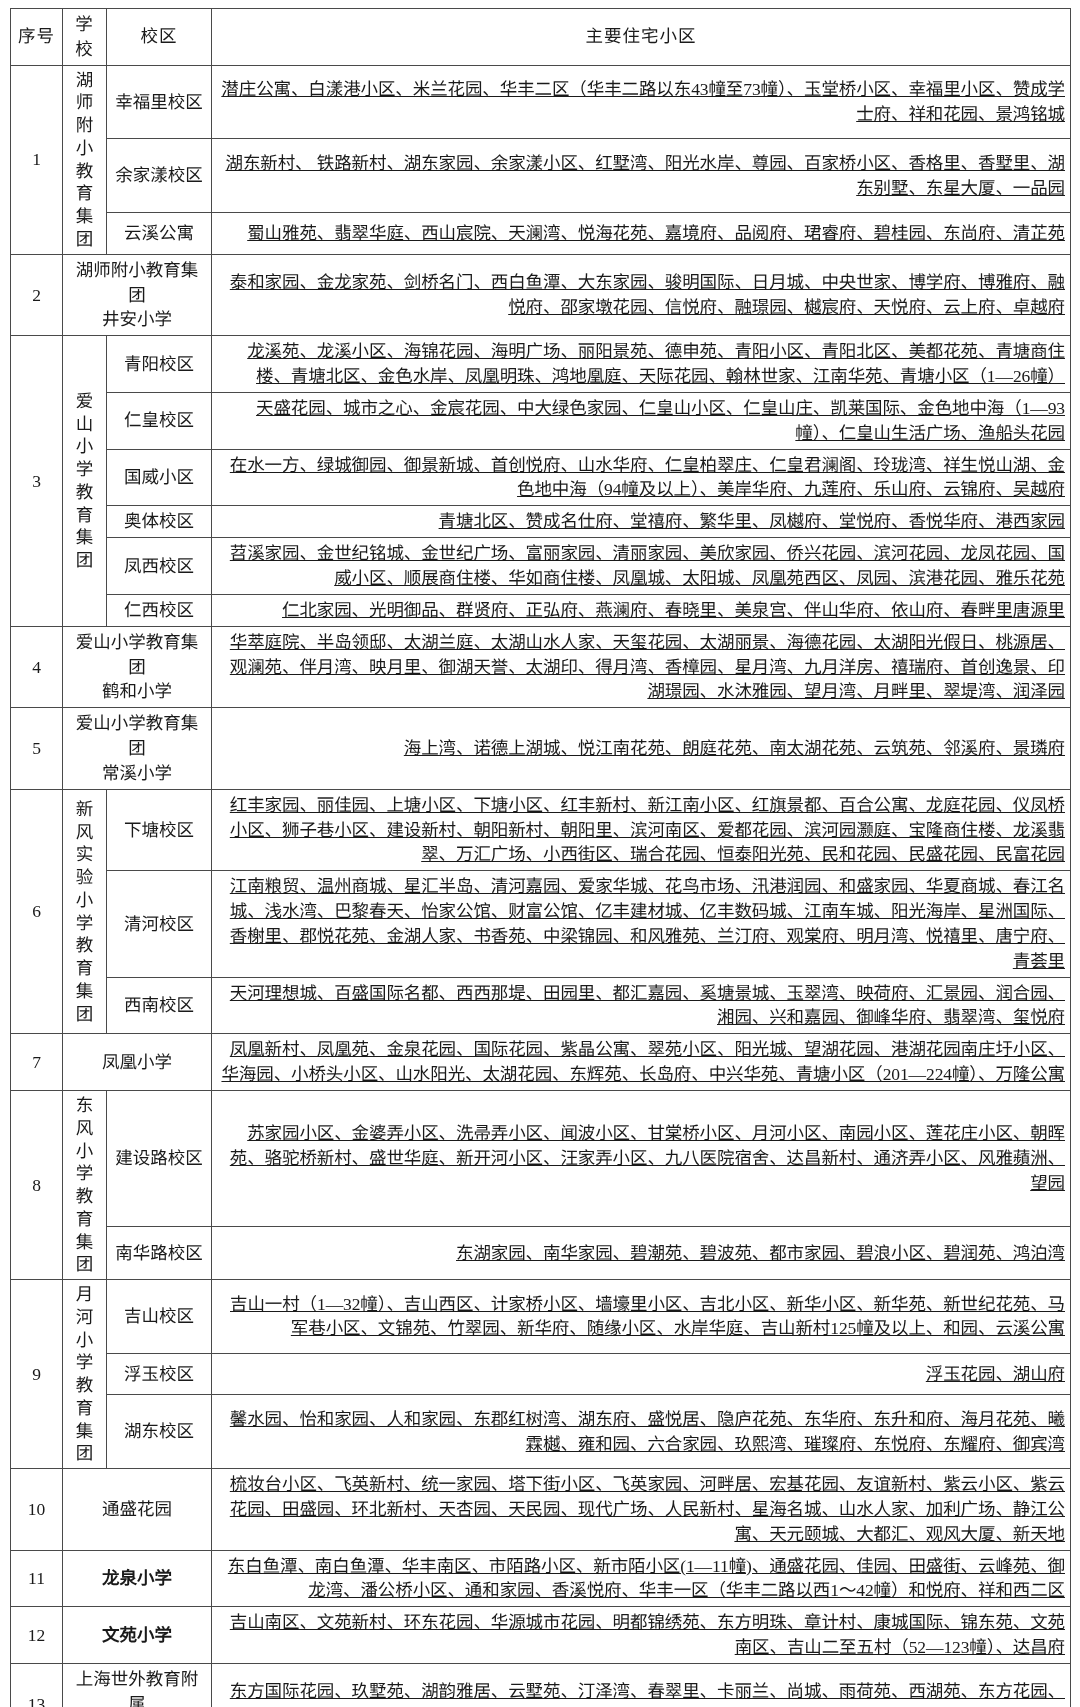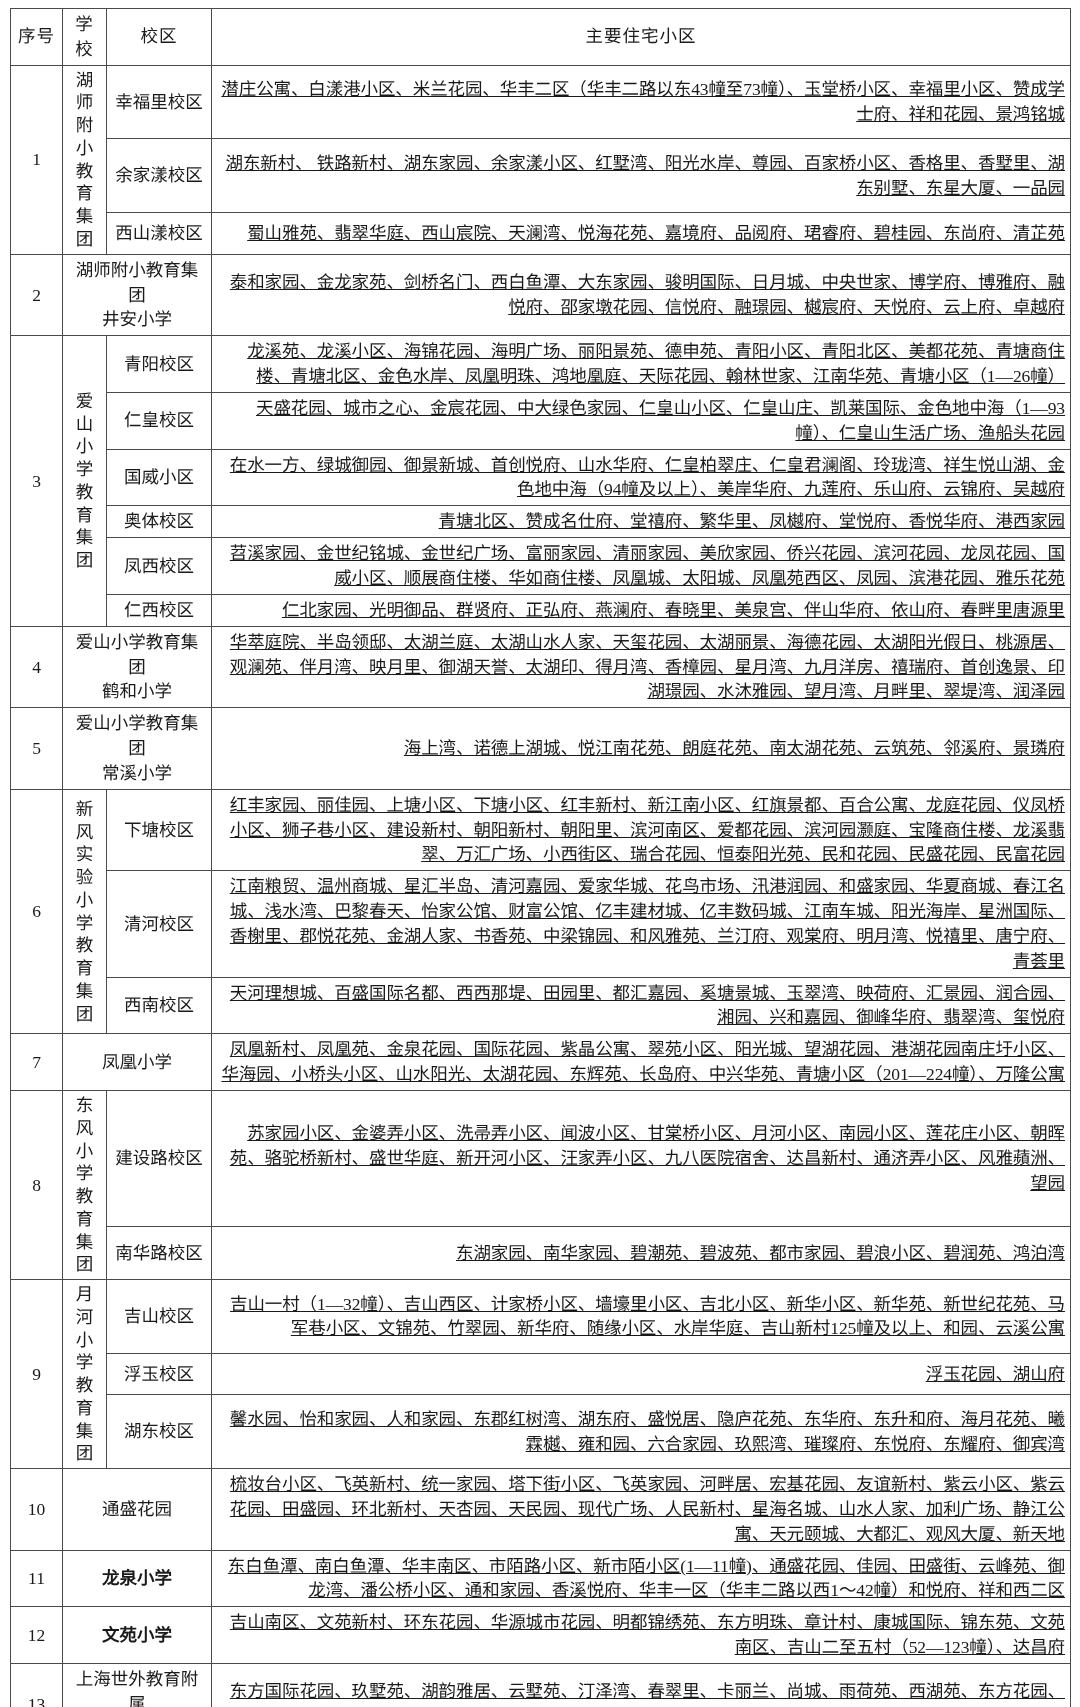--- a/index.html
+++ b/index.html
@@ -107,21 +107,21 @@
             <span class="vtext">湖师附小教育集团</span>
           </td>
           <td class="campus-cell">幸福里校区</td>
           <td class="estates-cell">潜庄公寓、白漾港小区、米兰花园、华丰二区（华丰二路以东43幢至73幢）、玉堂桥小区、幸福里小区、赞成学士府、祥和花园、景鸿铭城</td>
         </tr>
         <tr>
           <td class="campus-cell">余家漾校区</td>
           <td class="estates-cell">湖东新村、 铁路新村、湖东家园、余家漾小区、红墅湾、阳光水岸、尊园、百家桥小区、香格里、香墅里、湖东别墅、东星大厦、一品园</td>
         </tr>
         <tr>
-          <td class="campus-cell">西山漾校区</td>
+          <td class="campus-cell">云溪公寓</td>
           <td class="estates-cell">蜀山雅苑、翡翠华庭、西山宸院、天澜湾、悦海花苑、嘉境府、品阅府、珺睿府、碧桂园、东尚府、清芷苑</td>
         </tr>
         <tr>
           <td class="idx-cell" rowspan="1">2</td>
           <td class="school-cell" rowspan="1" colspan="2"><span style="white-space: pre-line;">湖师附小教育集团
 井安小学</span></td>
           <td class="estates-cell">泰和家园、金龙家苑、剑桥名门、西白鱼潭、大东家园、骏明国际、日月城、中央世家、博学府、博雅府、融悦府、邵家墩花园、信悦府、融璟园、樾宸府、天悦府、云上府、卓越府</td>
         </tr>
         <tr>
           <td class="idx-cell" rowspan="6">3</td>

